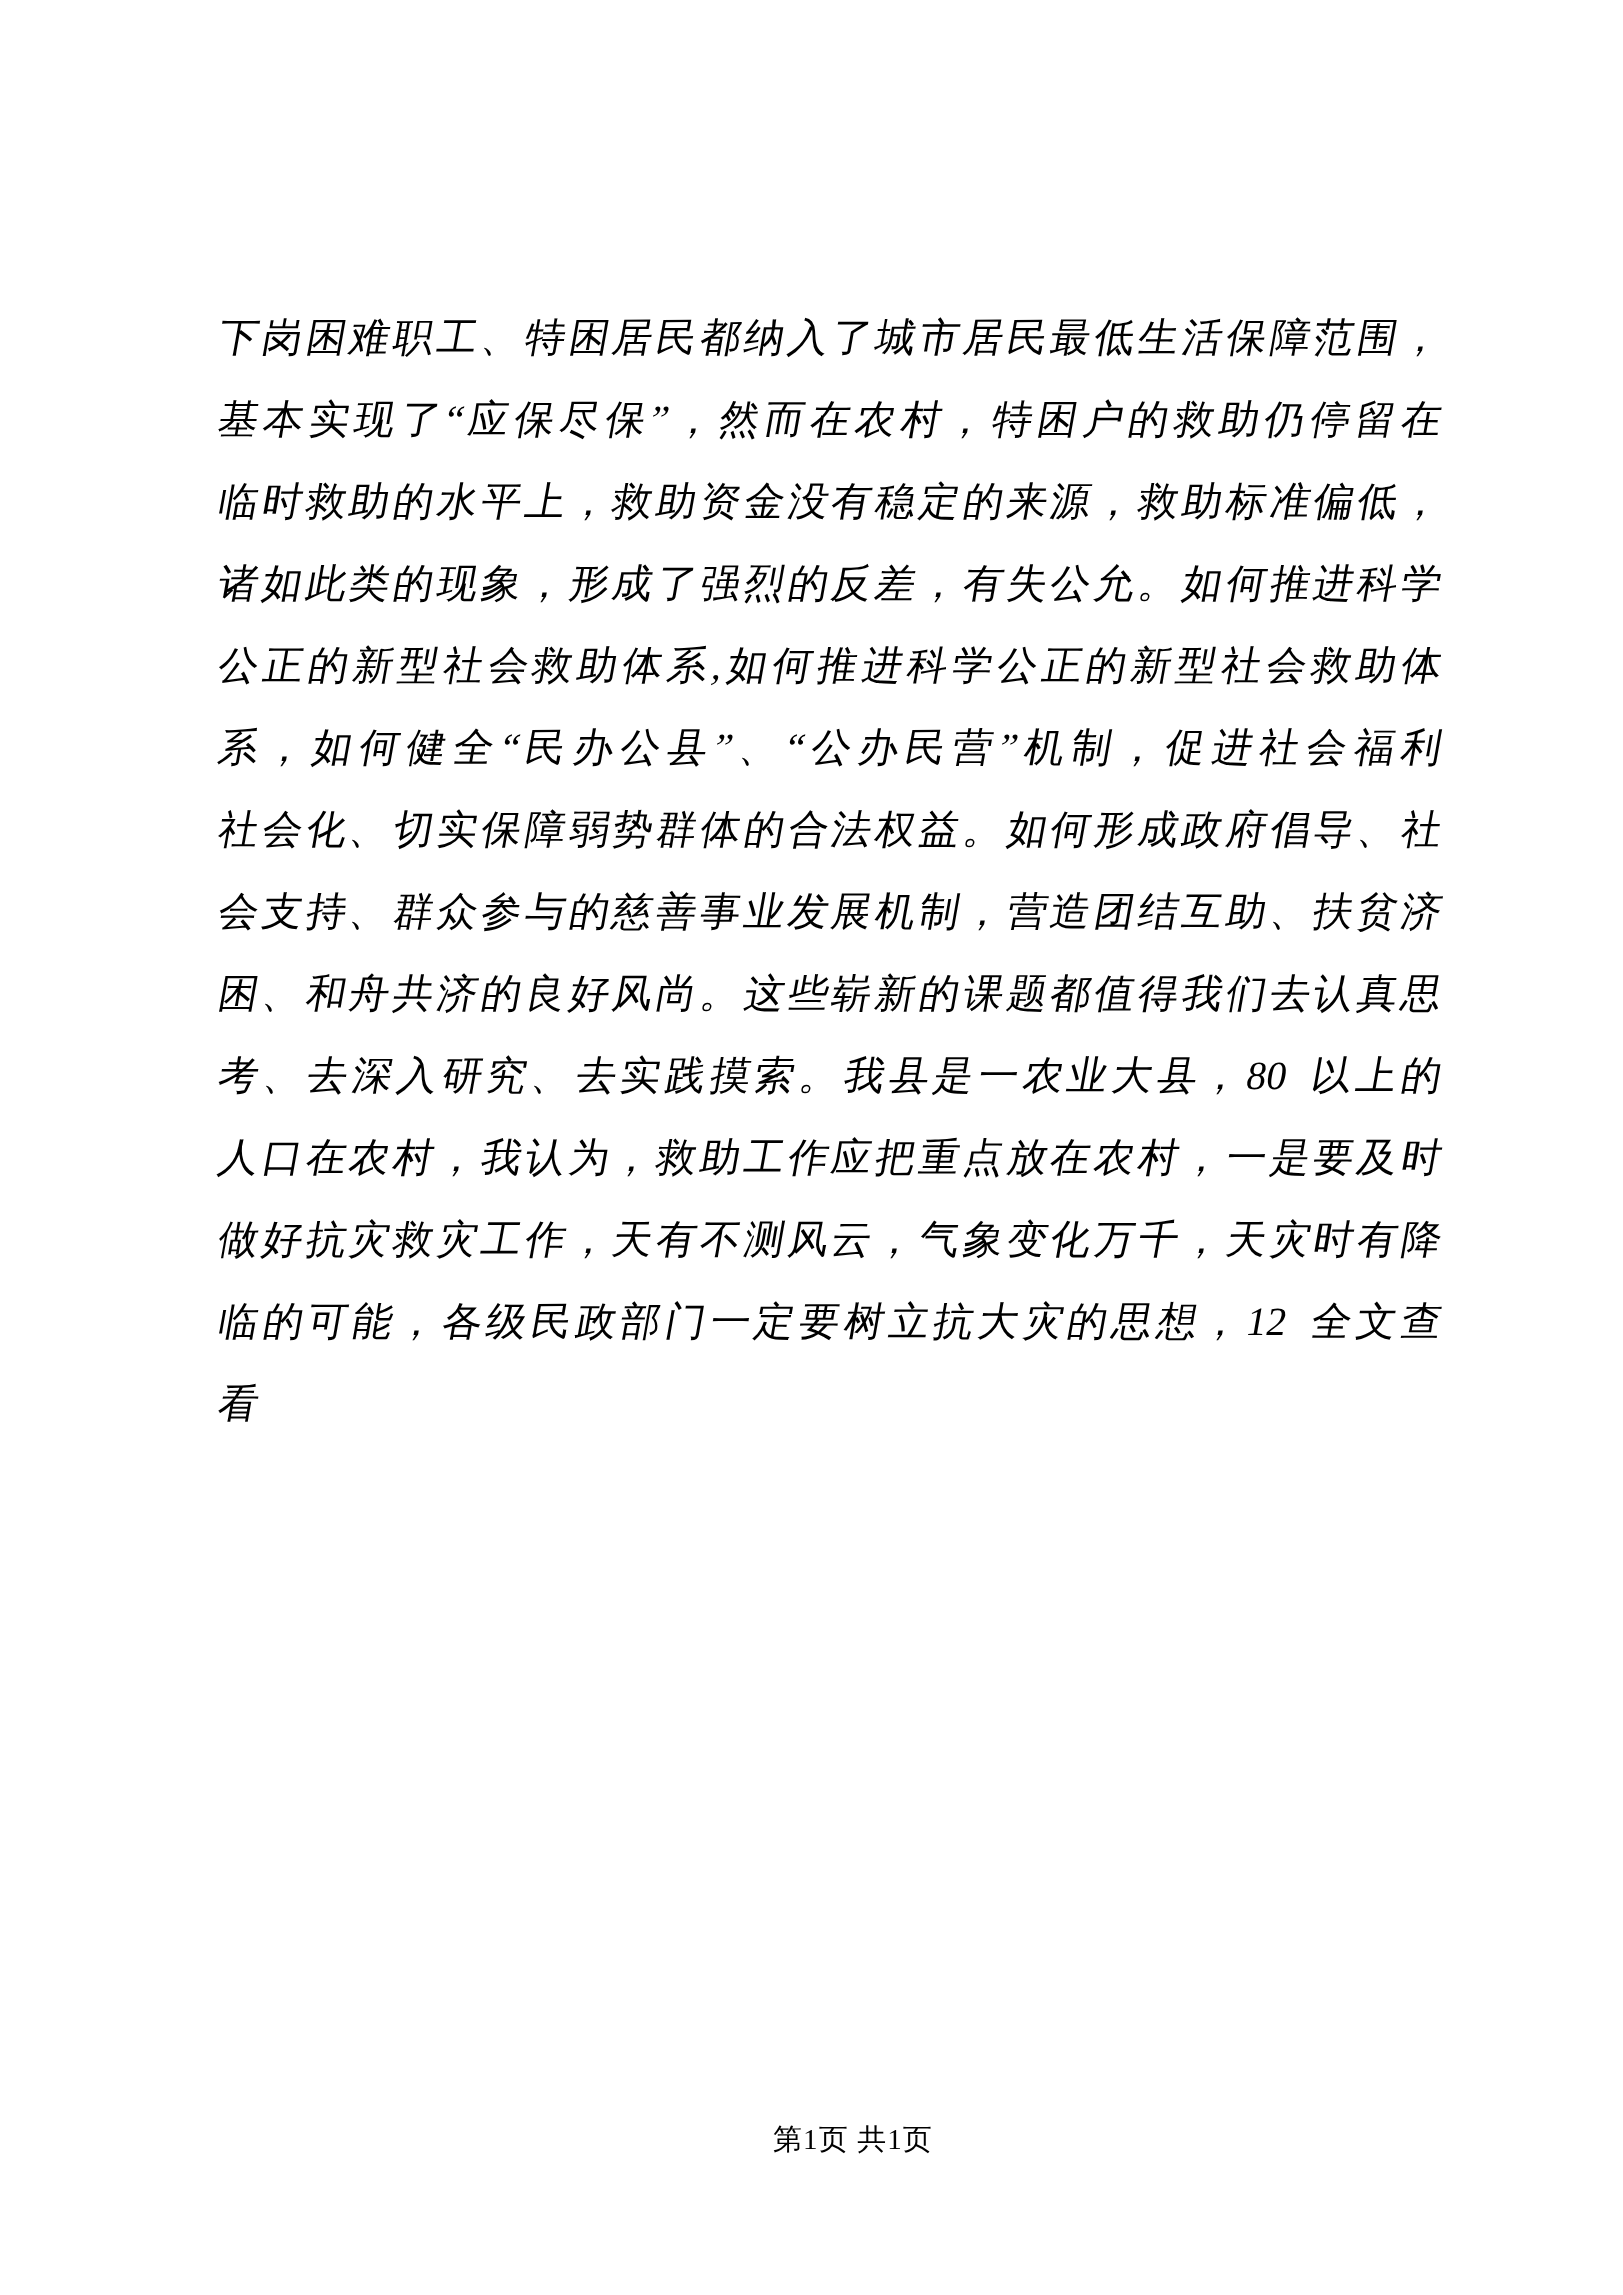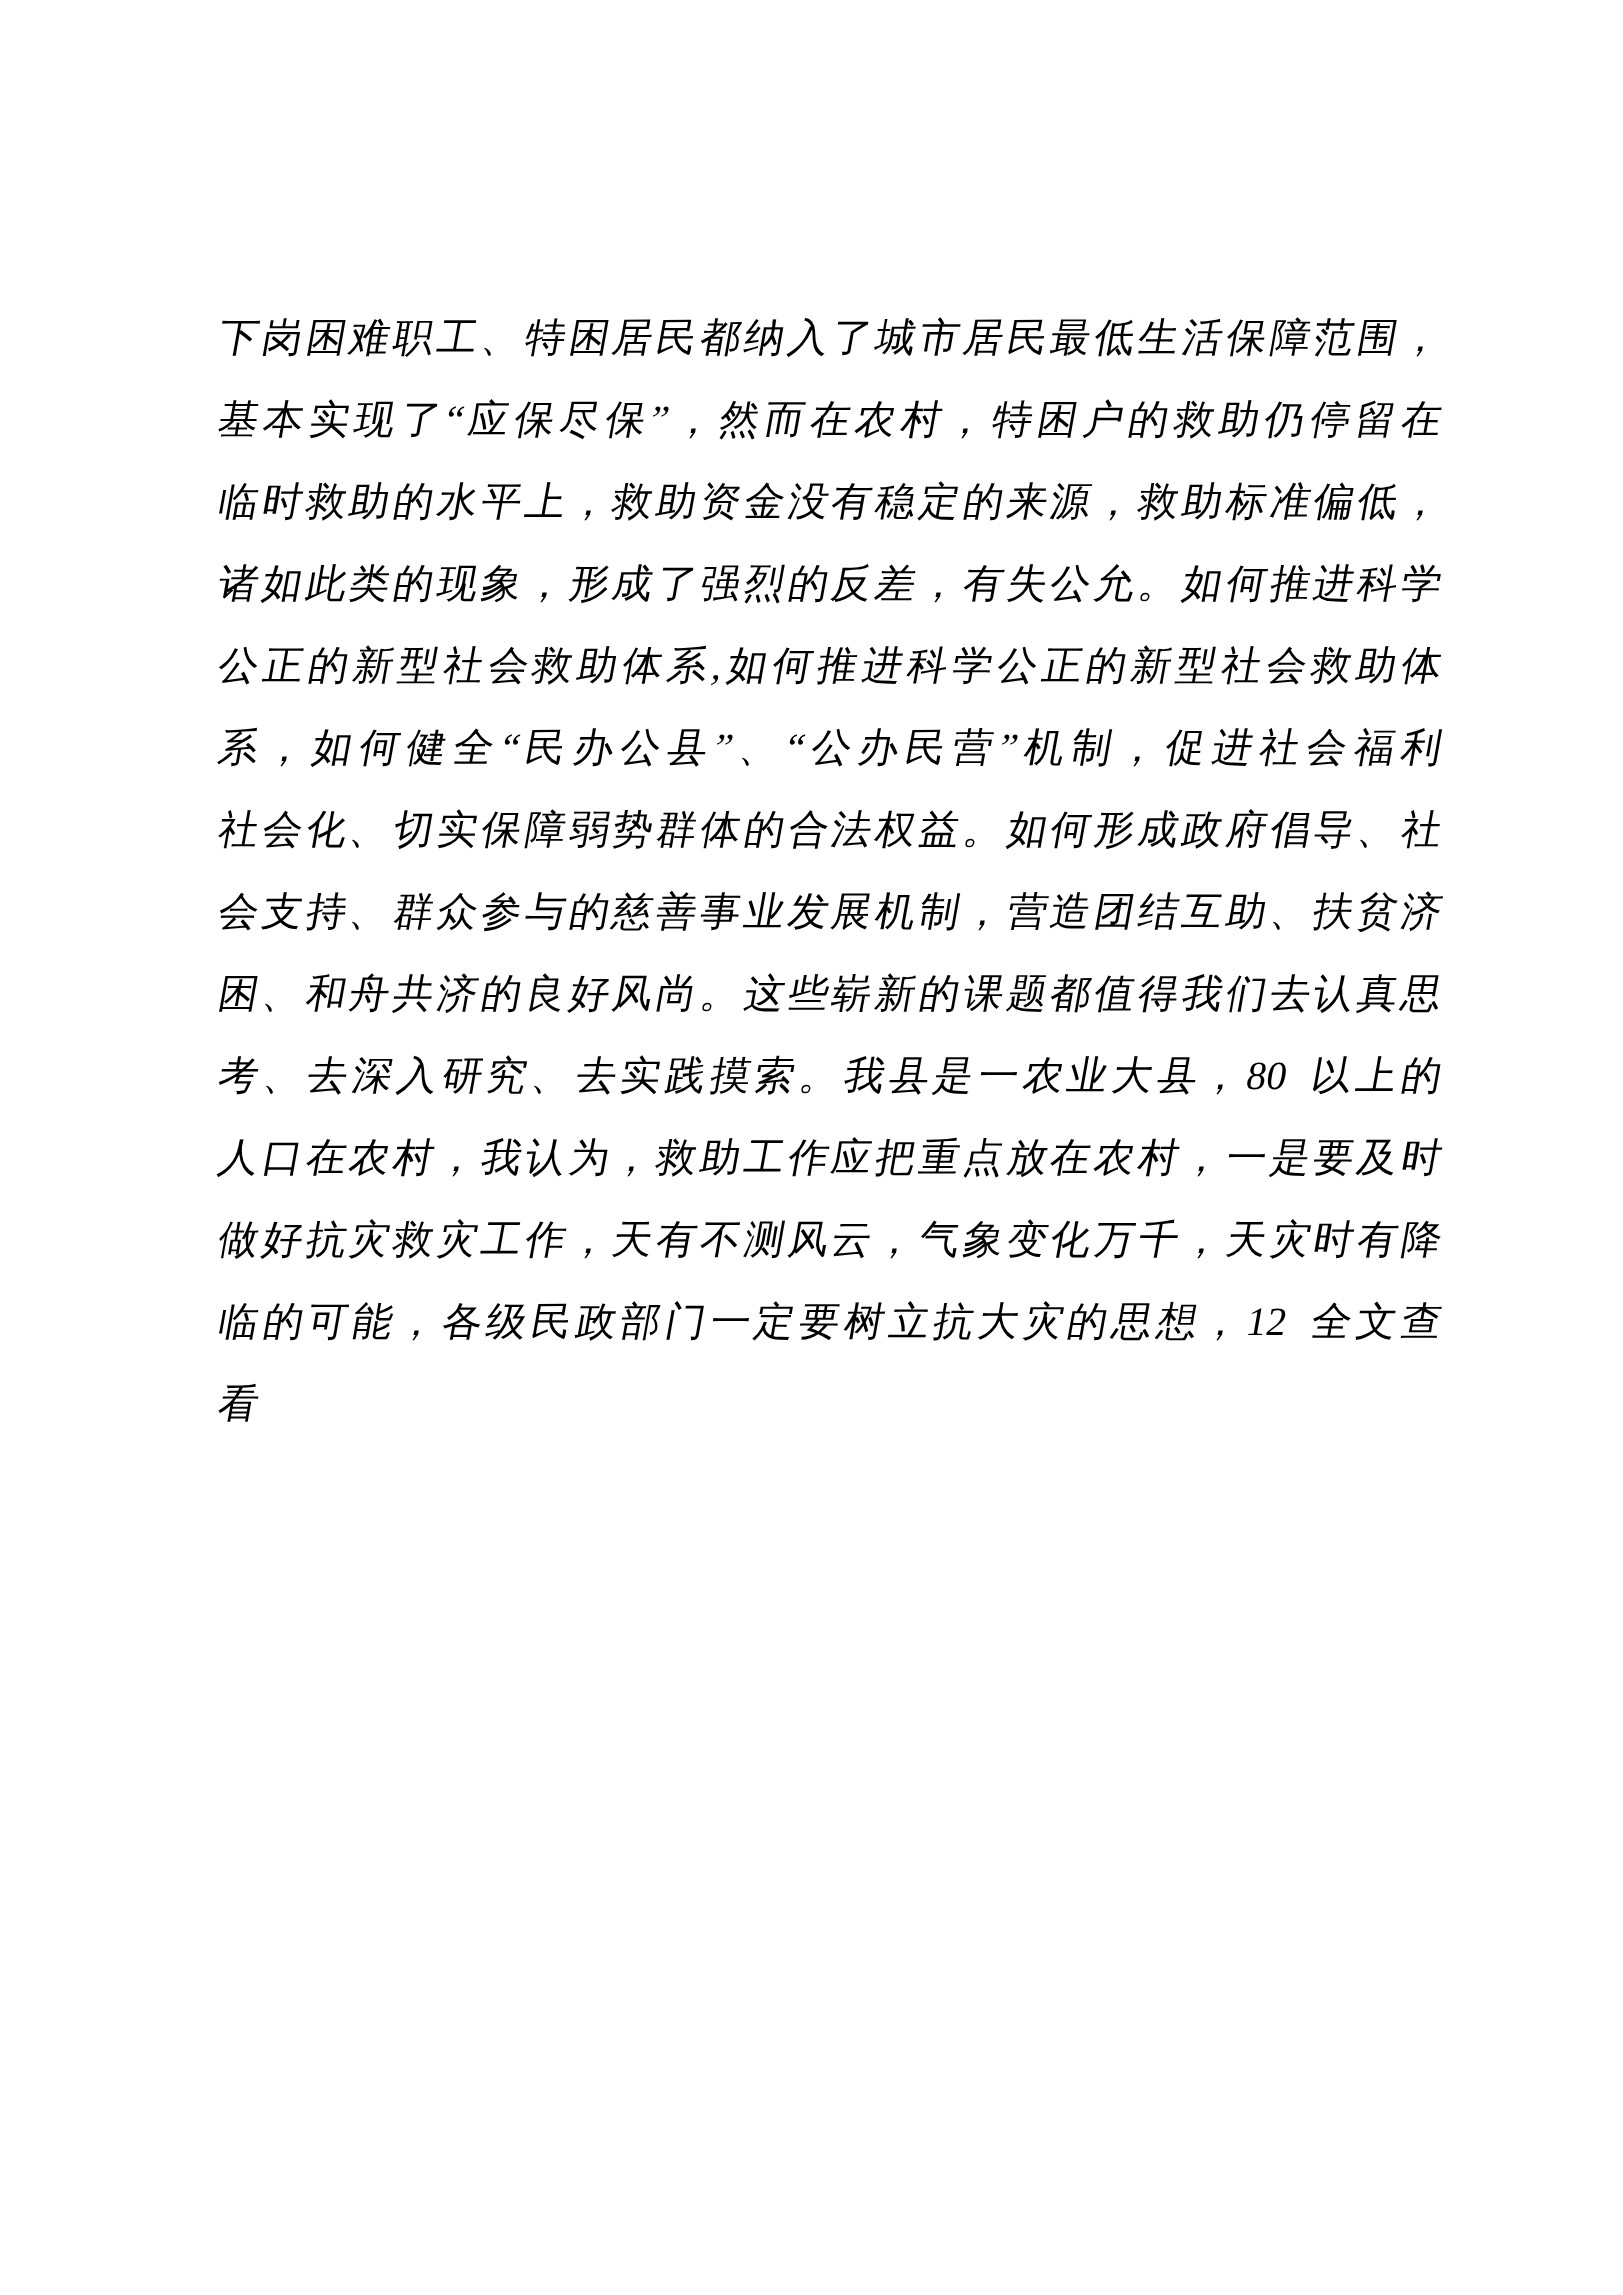--- a/index.html
+++ b/index.html
@@ -447,14 +447,15 @@
         <span class="ch">12</span>
         <span class="sp"></span>
         <span class="ch">全</span>
         <span class="ch">文</span>
         <span class="ch">查</span>
       </div>
     <div class="line">
         <span class="ch">看</span>
       </div>
   </div>
+  <div class="footer">第1页 共1页</div>
 </div>
 
 
 </body></html>

